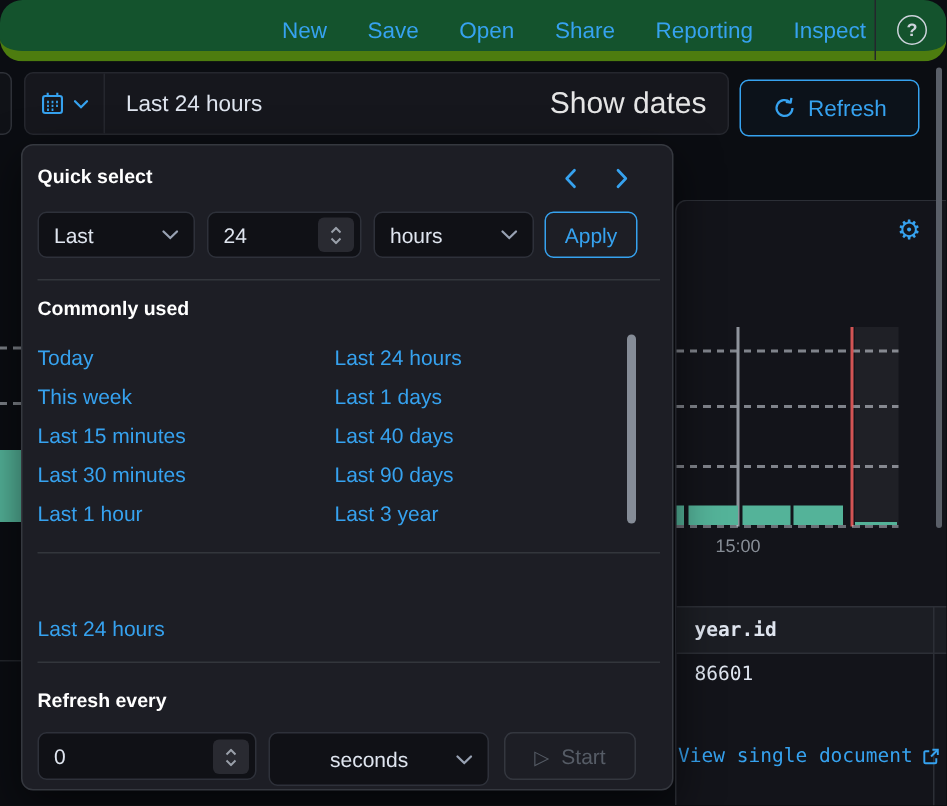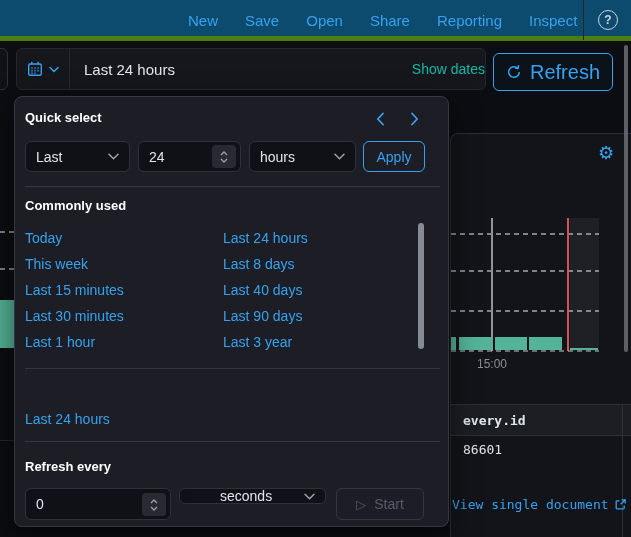--- a/index.html
+++ b/index.html
@@ -1,34 +1,34 @@
 <!DOCTYPE html>
 <html><head>
 <meta charset="utf-8">
 <style>
   * { box-sizing: border-box; margin: 0; padding: 0; }
   body { background:#000; font-family:"Liberation Sans", sans-serif; }
   .screen { position:relative; width:631px; height:537px; background:#0b0d12; overflow:hidden; }
   .abs { position:absolute; }
 
   
-  .topbar { position:absolute; left:0; top:0; width:631px; height:41px; background:#0c4a6e; border-bottom:5px solid #4d7c0f; }
+  .topbar { position:absolute; left:0; top:0; width:631px; height:41px; background:#14532d; border-bottom:7px solid #4d7c0f;border-radius:15px; }
   .topnav { position:absolute; left:188px; top:0; height:40px; display:flex; align-items:center; gap:27px; }
   .topnav .navitem { color:#36a2ef; font-size:15px; cursor:pointer; white-space:nowrap; }
   .tb-divider { position:absolute; left:583px; top:0; width:1px; height:40px; background:#24262c; }
   .help-btn { position:absolute; left:598px; top:10px; width:20px; height:20px; border:1.6px solid #ced3dc; border-radius:50%; color:#ced3dc; font-size:12px; font-weight:700; display:flex; align-items:center; justify-content:center; background:transparent; cursor:pointer; }
 
   
   .query-edge { position:absolute; left:-8px; top:48px; width:16px; height:42px; background:#101217; border:1px solid #2e3138; border-radius:6px; }
   .datebar { position:absolute; left:16px; top:48px; width:470px; height:42px; background:#16171d; border:1px solid #25272e; border-radius:6px; display:flex; align-items:center; }
   .cal-btn { width:52px; height:100%; display:flex; align-items:center; justify-content:center; gap:6px; cursor:pointer; background:transparent; border:none; }
   .bar-vdiv { width:1px; height:100%; background:#25272e; }
   .range-label { margin-left:14px; color:#dfe5ef; font-size:15px; }
-  .show-dates { margin-left:auto; color:#14b8a6; font-size:14px; font-weight:500; background:none; border:none; cursor:pointer; font-family:inherit; }
-  .refresh-btn { position:absolute; left:493px; top:53px; width:120px; height:38px; border:1px solid #36a2ef; border-radius:6px; background:rgba(54,162,239,0.04); color:#36a2ef; font-size:20px; font-weight:500; display:flex; align-items:center; justify-content:center; gap:8px; cursor:pointer; font-family:inherit; }
+  .show-dates { margin-left:auto; margin-right:14px; color:#e5e5e5; font-size:20px; font-weight:500; background:none; border:none; cursor:pointer; font-family:inherit; }
+  .refresh-btn { position:absolute; left:493px; top:53px; width:120px; height:38px; border:1px solid #36a2ef; border-radius:6px; background:rgba(54,162,239,0.04); color:#36a2ef; font-size:15px; font-weight:500; display:flex; align-items:center; justify-content:center; gap:8px; cursor:pointer; font-family:inherit; }
 
   
   .dash-line { height:2px; background:repeating-linear-gradient(90deg, rgba(216,222,231,0.55) 0 5px, transparent 5px 9px); }
   .left-dash1 { left:0; top:231px; width:14px; }
   .left-dash2 { left:0; top:268px; width:14px; }
   .left-green { left:0; top:300px; width:14px; height:48px; background:#54b399; }
   .left-edge-line { left:0; top:440px; width:14px; height:1px; background:#23262c; }
 
   
   .panel { position:absolute; left:450px; top:133px; width:181px; height:404px; background:#13141a; border-top:1px solid #2c2f36; border-left:1px solid #2c2f36; border-top-left-radius:8px; }
@@ -72,21 +72,21 @@
   .div1 { top:89px; } .div2 { top:271px; } .div3 { top:344px; }
   .cu-title { left:10px; top:101px; }
   .qlink { position:absolute; color:#36a2ef; font-size:14px; font-weight:500; background:none; border:none; cursor:pointer; font-family:inherit; white-space:nowrap; padding:0; }
   .col1 { left:10px; } .col2 { left:208px; }
   .lr1 { top:133px; } .lr2 { top:159px; } .lr3 { top:185px; } .lr4 { top:211px; } .lr5 { top:237px; }
   .pop-scroll { position:absolute; left:403px; top:126px; width:6px; height:126px; background:#858c97; border-radius:3px; }
   .ru-title { left:10px; top:286px; }
   .ru-link { left:10px; top:314px; }
   .re-title { left:10px; top:362px; }
   .row2-num  { left:10px;  top:391px; width:146px; height:32px; }
-  .row2-unit { left:164px; top:391px; width:147px; height:16px;padding-left:40px; }
+  .row2-unit { left:164px; top:391px; width:147px; height:36px;padding-left:40px; }
   .start-btn { position:absolute; left:321px; top:391px; width:88px; height:32px; border:1px solid #34373f; border-radius:6px; background:transparent; color:#565c66; font-size:14px; display:flex; align-items:center; justify-content:center; gap:8px; font-family:inherit; }
   .start-btn .play { font-size:13px; line-height:1; }
 </style>
 </head>
 <body>
 
 <div class="screen">
 
   <header class="topbar">
     <nav class="topnav">
@@ -150,21 +150,21 @@
     <div class="vline-gray"></div>
     <div class="vline-red"></div>
     <div class="bar bar1"></div>
     <div class="bar bar2"></div>
     <div class="bar bar3"></div>
     <div class="bar bar4"></div>
     <div class="bar bar5"></div>
     <div class="abs baseline"></div>
     <span class="tick-label">15:00</span>
 
-    <div class="tbl-header">every.id</div>
+    <div class="tbl-header">year.id</div>
     <div class="tbl-value">86601</div>
     <div class="tbl-rborder"></div>
     <button class="doc-link">
       <span>View single document</span>
       <svg width="13" height="13" viewBox="0 0 13 13" fill="none" stroke="#36a2ef" stroke-width="1.3">
         <path d="M5.5 2.8 H3 a0.8 0.8 0 0 0 -0.8 0.8 V10 a0.8 0.8 0 0 0 0.8 0.8 H9.4 a0.8 0.8 0 0 0 0.8 -0.8 V7.5"></path>
         <polyline points="7.6,1.8 11.2,1.8 11.2,5.4"></polyline>
         <line x1="11" y1="2" x2="6.7" y2="6.3"></line>
       </svg>
     </button>
@@ -216,21 +216,21 @@
 
     <div class="pop-div div1"></div>
 
     <span class="pop-title cu-title">Commonly used</span>
     <button class="qlink col1 lr1">Today</button>
     <button class="qlink col1 lr2">This week</button>
     <button class="qlink col1 lr3">Last 15 minutes</button>
     <button class="qlink col1 lr4">Last 30 minutes</button>
     <button class="qlink col1 lr5">Last 1 hour</button>
     <button class="qlink col2 lr1">Last 24 hours</button>
-    <button class="qlink col2 lr2">Last 8 days</button>
+    <button class="qlink col2 lr2">Last 1 days</button>
     <button class="qlink col2 lr3">Last 40 days</button>
     <button class="qlink col2 lr4">Last 90 days</button>
     <button class="qlink col2 lr5">Last 3 year</button>
     <div class="pop-scroll"></div>
 
     <div class="pop-div div2"></div>
 
     <button class="qlink ru-link">Last 24 hours</button>
 
     <div class="pop-div div3"></div>

